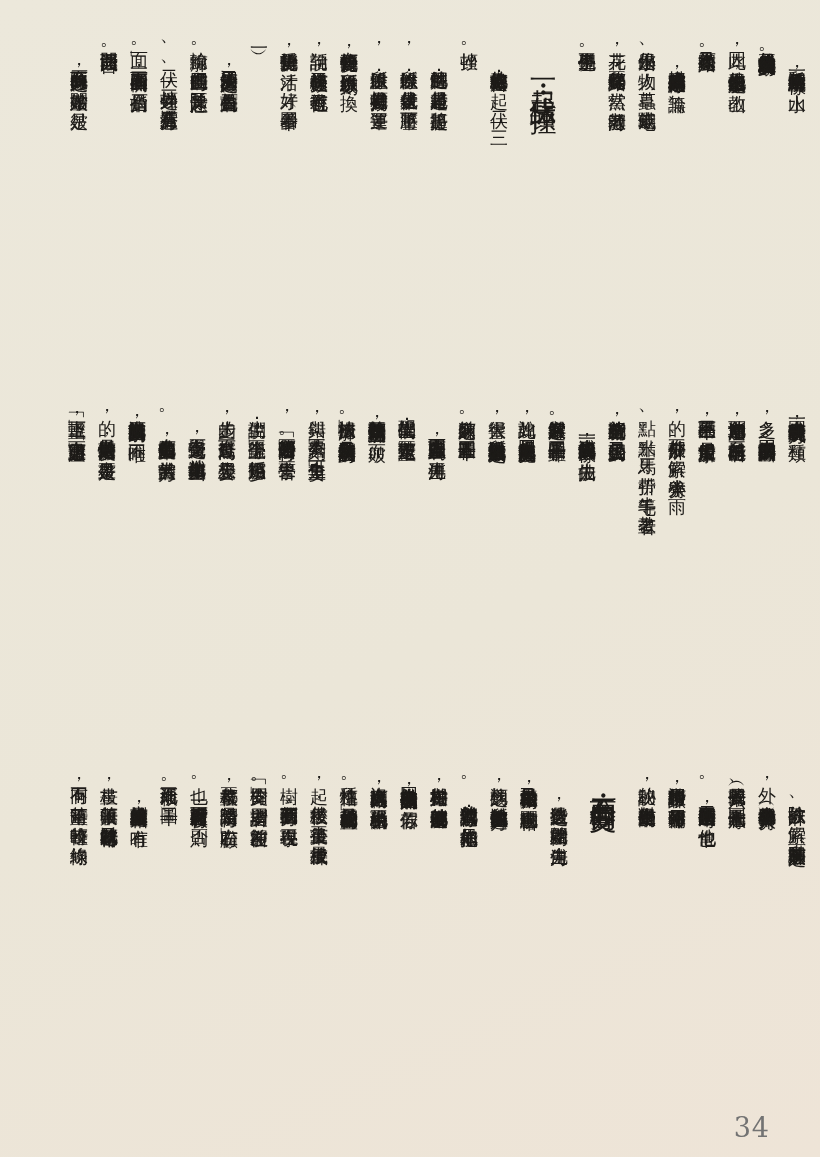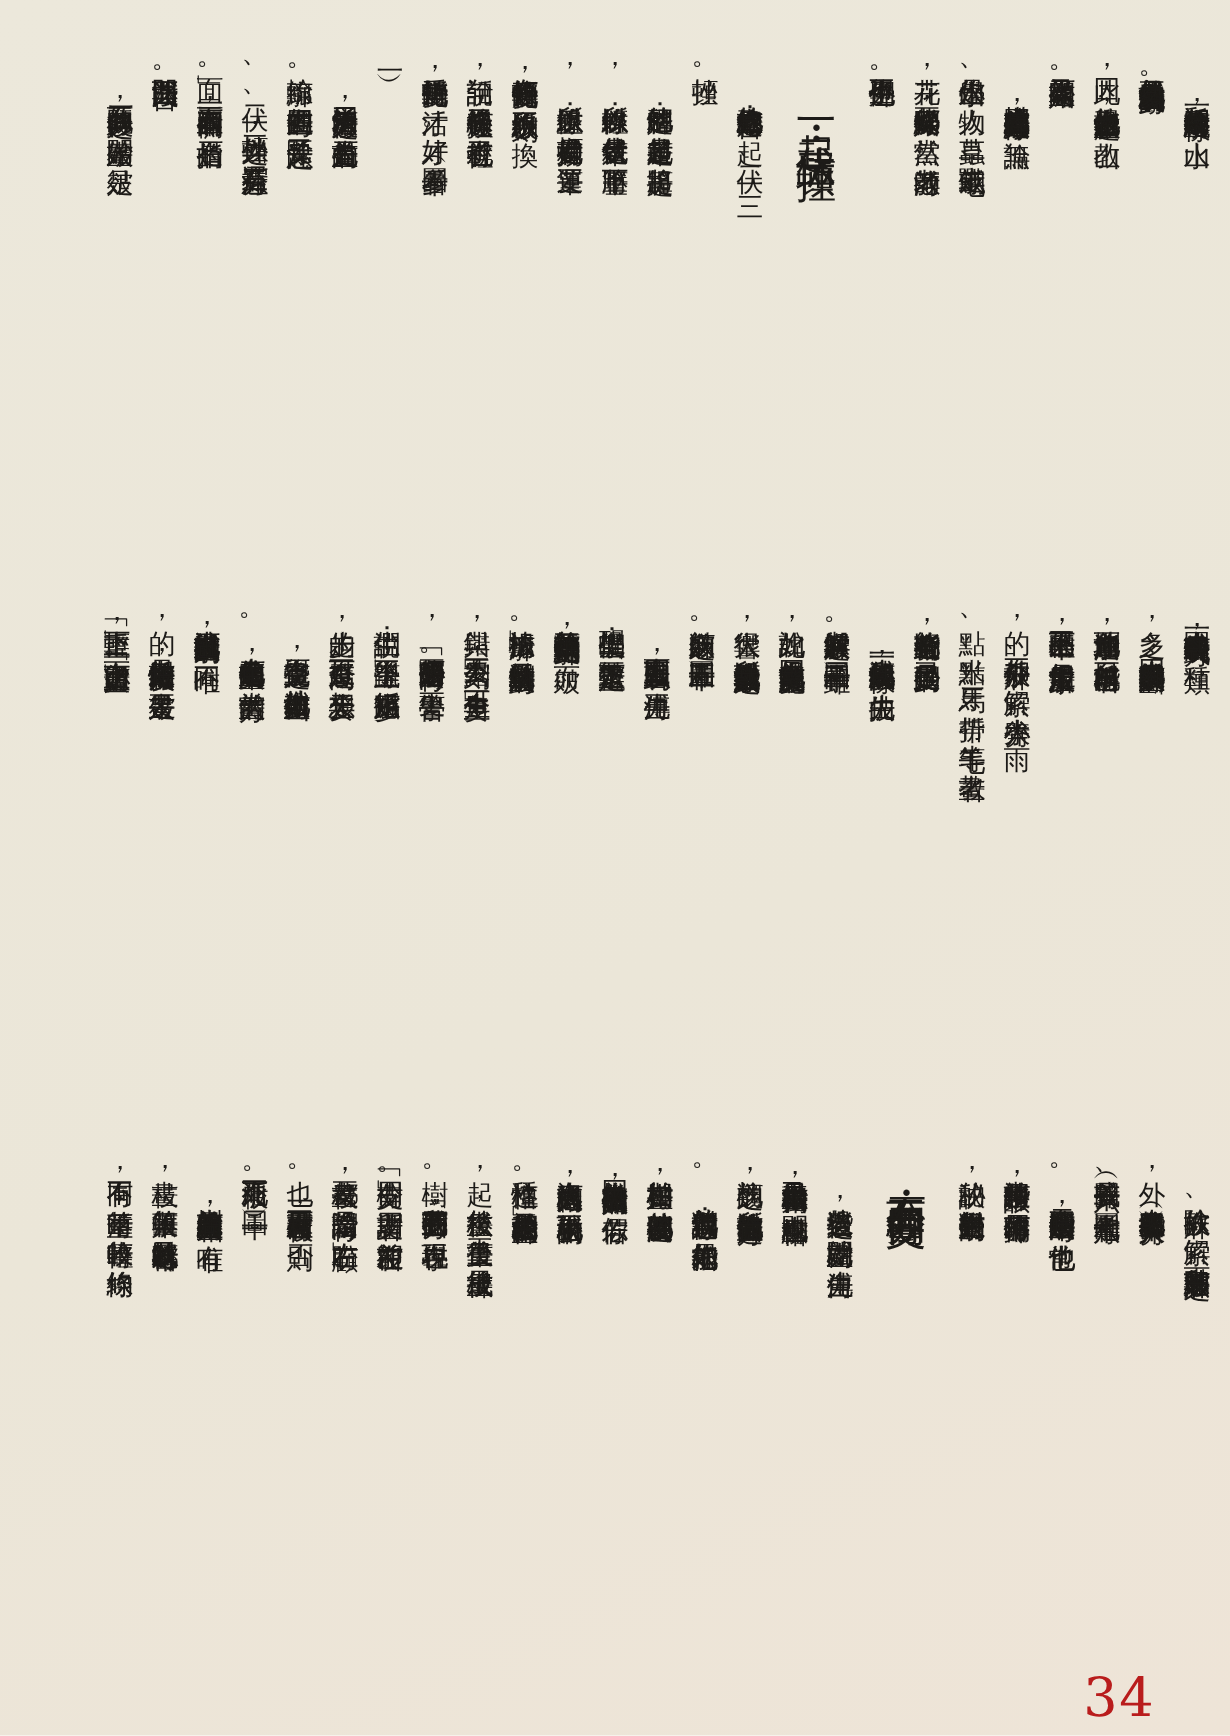--- a/index.html
+++ b/index.html
@@ -39,23 +39,23 @@
     white-space: pre;
     margin: 0 11px;
     padding-top: 28px;
     font-weight: 500;
   }
   #band-bottom .heading { padding-top: 4px; letter-spacing: 1px; }
   .page-num {
     position: absolute;
     top: 1112px;
     right: 50px;
-    font-size: 36px;
+    font-size: 27px;
     letter-spacing: 1px;
-    color: #b91c1c;
+    color: #737373;
   }
 </style>
 </head>
 <body>
 
 <div>
 
   <div id="band-top" class="band">
 
   <div class="col">　和近千年來的中國繪畫傳統一樣，山水</div>

